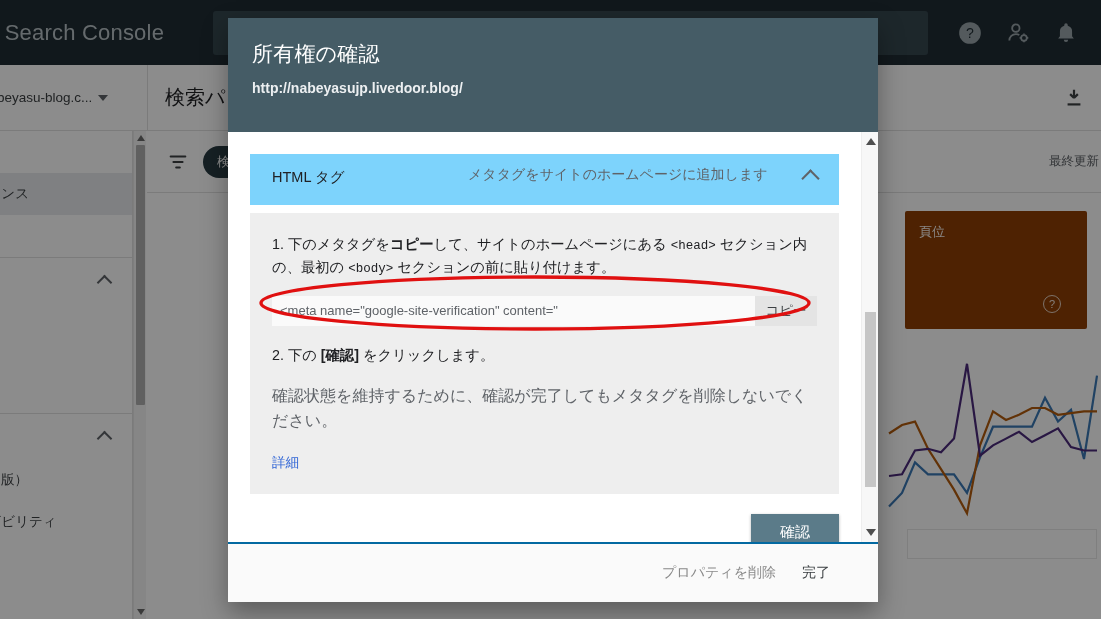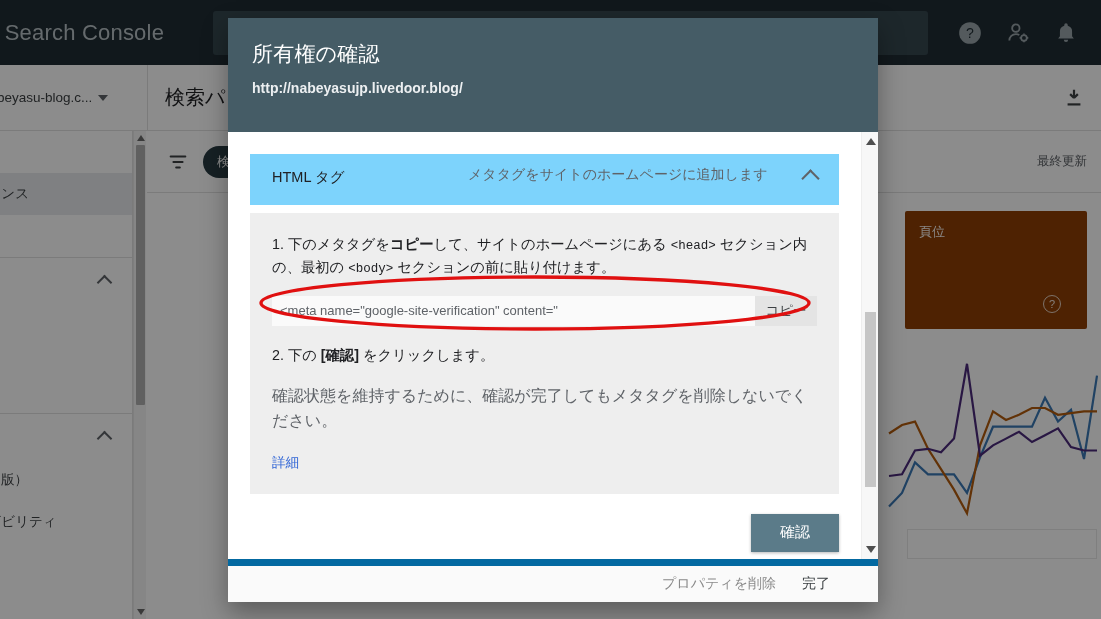--- a/index.html
+++ b/index.html
@@ -101,21 +101,21 @@
     position: relative; height: 62px; border-bottom: 1px solid #e0e0e0;
     display: flex; align-items: center; padding-left: 20px; gap: 14px;
   }
   .filter-icon { width: 22px; height: 22px; }
   .chip {
     height: 32px; padding: 0 14px; border-radius: 16px; background: #283b43;
     color: #fff; font-size: 13px; display: flex; align-items: center;
     white-space: nowrap; overflow: hidden;
   }
   .last-update {
-    position: absolute; right: 14px; font-size: 12.5px; color: #5f6368;
+    position: absolute; right: 2px; font-size: 12.5px; color: #5f6368;
     white-space: nowrap;
   }
 
   .cards { position: relative; height: 150px; padding: 18px 0 0 0; }
   .card {
     position: absolute; top: 18px; width: 182px; height: 118px;
     border-radius: 2px; color: #fff; padding: 12px 14px;
   }
   .card .c-label { font-size: 13px; opacity: .95; white-space: nowrap; }
   .card .c-q {
@@ -217,21 +217,21 @@
     background: #c6c6c6;
   }
   .dlg-varrow {
     position: absolute; left: 4px; width: 0; height: 0;
     border-left: 5px solid transparent; border-right: 5px solid transparent;
   }
   .dlg-varrow.up { top: 6px; border-bottom: 7px solid #4f4f4f; }
   .dlg-varrow.dn { bottom: 6px; border-top: 7px solid #4f4f4f; }
 
   .dlg-footer {
-    flex: 0 0 auto; height: 43px; background: #fafafa; border-top: 7px solid #0369a1;
+    flex: 0 0 auto; height: 60px; background: #fafafa; border-top: 2px solid #0369a1;
     display: flex; align-items: center; justify-content: flex-end; gap: 26px;
     padding-right: 48px;
   }
   .foot-del { font-size: 14px; color: #8a8a8a; cursor: pointer; }
   .foot-done { font-size: 14px; color: #3c4043; cursor: pointer; }
 
   
   .annot { position: absolute; left: 255px; top: 272px; z-index: 40; pointer-events: none; }
 </style>
 </head>

